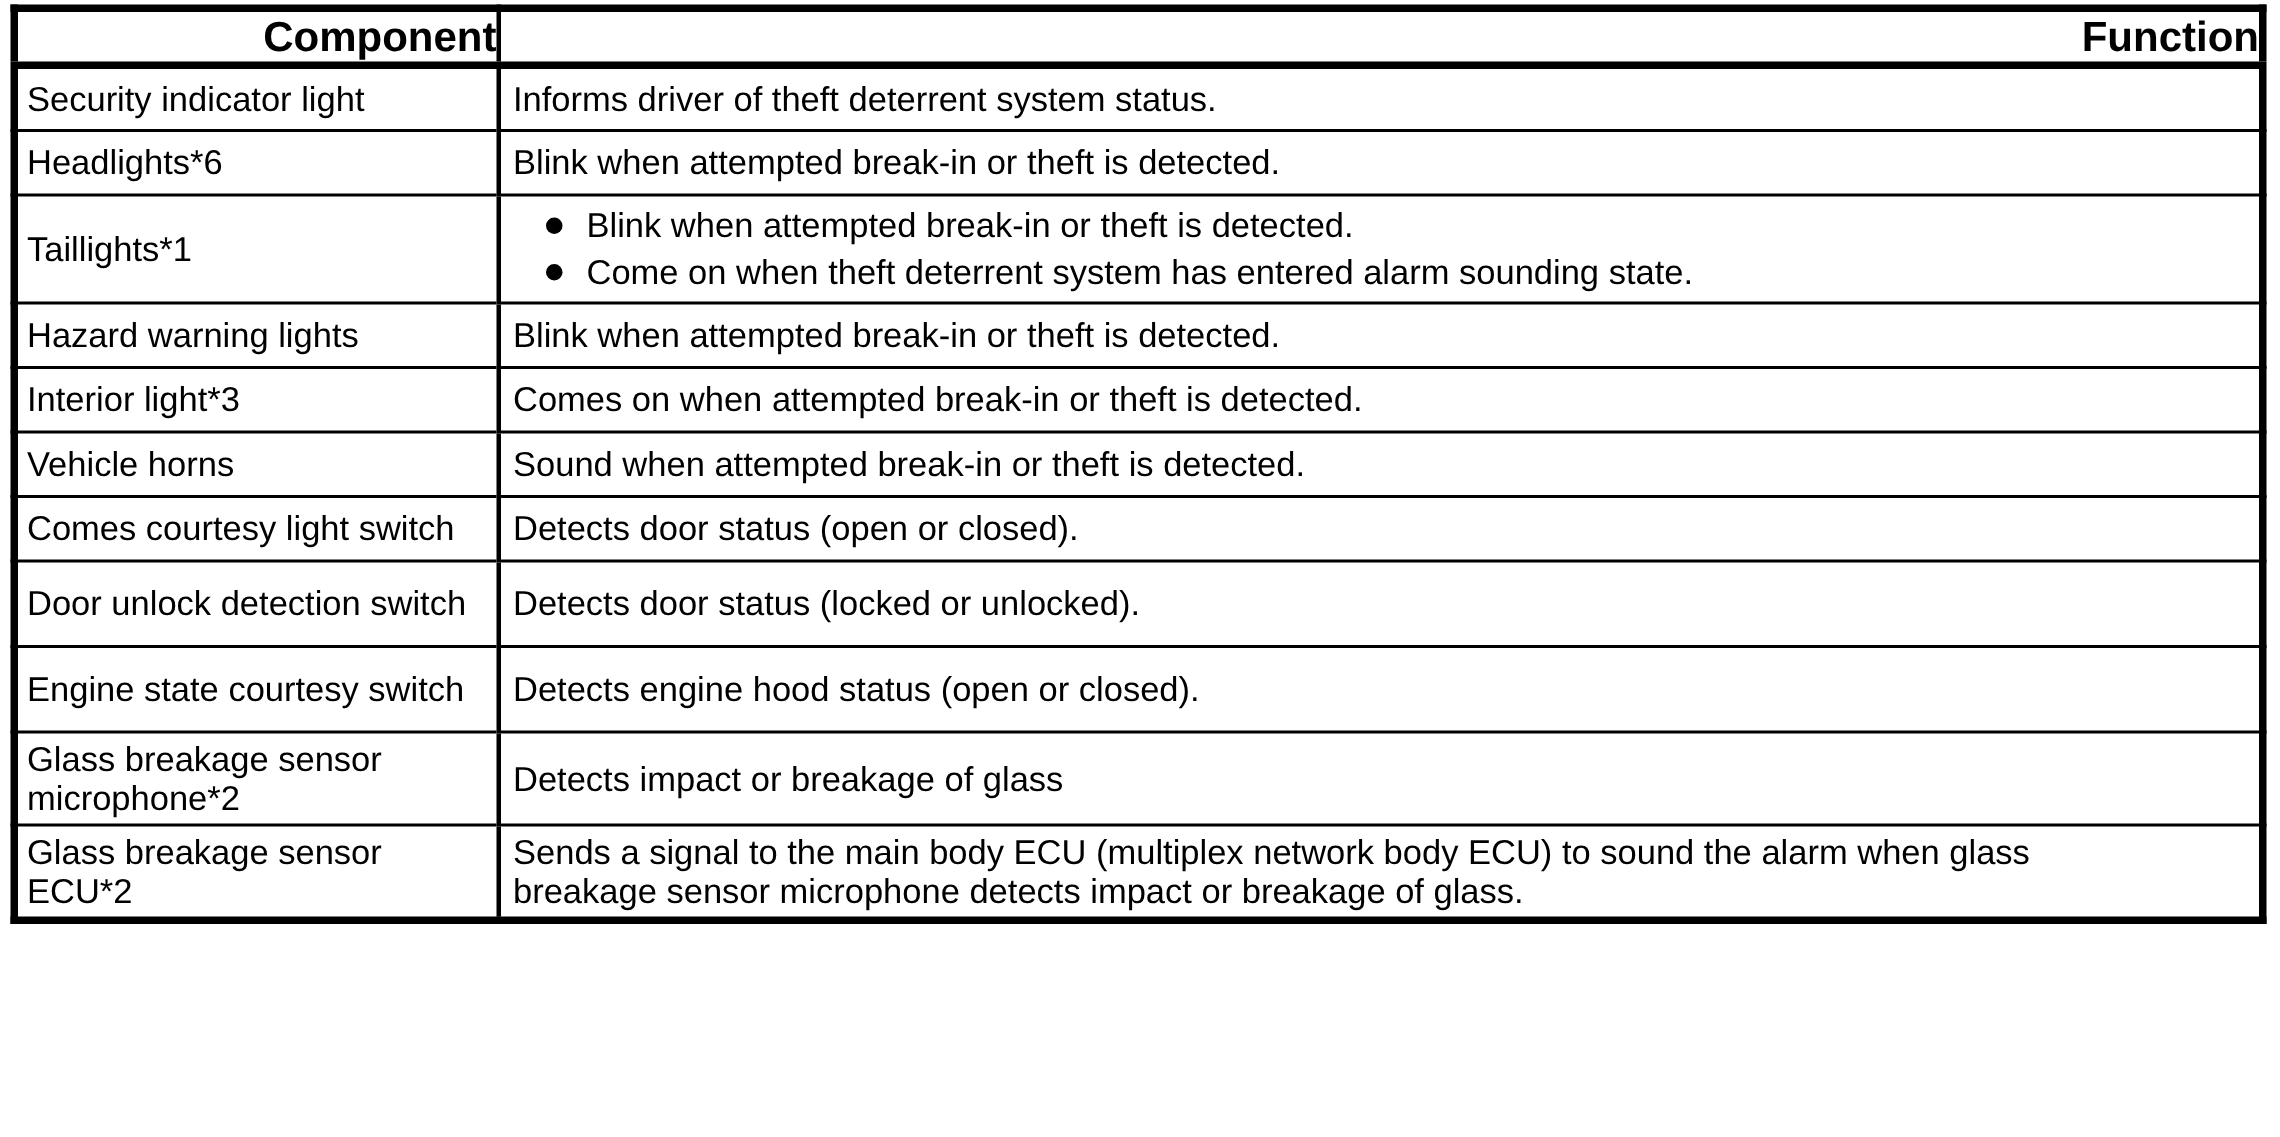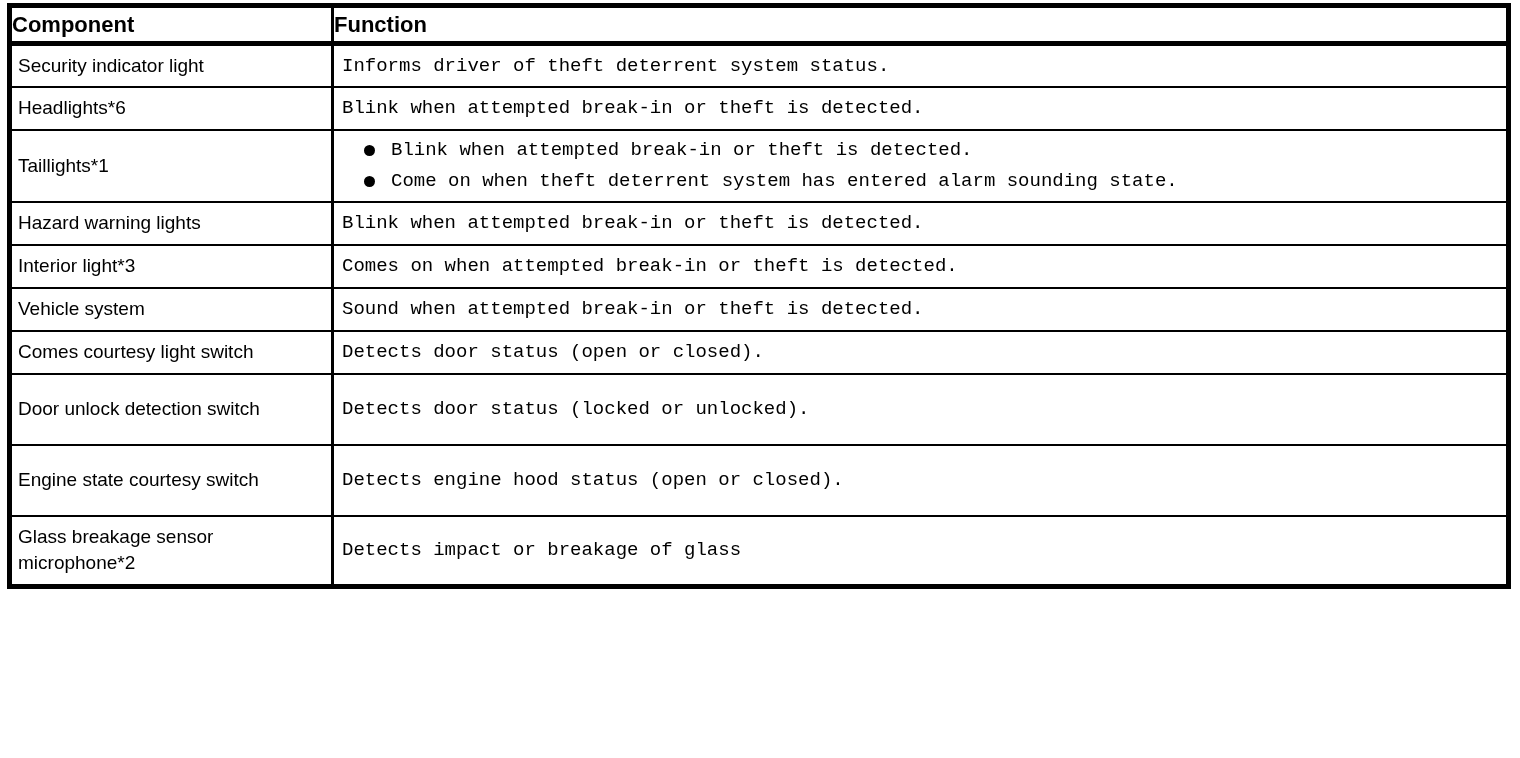--- a/index.html
+++ b/index.html
@@ -27,35 +27,35 @@
     box-sizing: border-box;
     border-top: 2px solid #000;
   }
   th:first-child, td:first-child {
     border-right: 3px solid #000;
   }
   thead th {
     border-top: none;
     border-bottom: 5px solid #000;
     height: 38px;
-    font-size: 22px;
+    font-size: 28px;
     font-weight: bold;
-    text-align: left;
+    text-align: right;
     vertical-align: middle;
     padding: 0;
   }
   td {
-    font-size: 19px;
+    font-size: 23px;
     line-height: 26px;
     vertical-align: middle;
   }
   td.c-cell { padding: 4px 10px 4px 6px; }
-  td.f-cell { padding: 4px 10px 4px 8px; font-family: Liberation Mono, monospace; }
+  td.f-cell { padding: 4px 10px 4px 8px; }
   tr.single td { height: 43px; }
-  tr.tall td   { height: 71px; }
+  tr.tall td   { height: 57px; }
   .f-cell .ftext {
     display: block;
     max-width: 1045px;
   }
   ul.bullets {
     list-style: none;
     margin: 0;
     padding: 0;
   }
   ul.bullets li {
@@ -123,21 +123,21 @@
             <span class="ftext">Blink when attempted break-in or theft is detected.</span>
           </td>
       </tr>
       <tr class="single">
         <td class="c-cell"><span class="ctext">Interior light*3</span></td>
         <td class="f-cell">
             <span class="ftext">Comes on when attempted break-in or theft is detected.</span>
           </td>
       </tr>
       <tr class="single">
-        <td class="c-cell"><span class="ctext">Vehicle system</span></td>
+        <td class="c-cell"><span class="ctext">Vehicle horns</span></td>
         <td class="f-cell">
             <span class="ftext">Sound when attempted break-in or theft is detected.</span>
           </td>
       </tr>
       <tr class="single">
         <td class="c-cell"><span class="ctext">Comes courtesy light switch</span></td>
         <td class="f-cell">
             <span class="ftext">Detects door status (open or closed).</span>
           </td>
       </tr>
@@ -152,15 +152,21 @@
         <td class="f-cell">
             <span class="ftext">Detects engine hood status (open or closed).</span>
           </td>
       </tr>
       <tr class="tall">
         <td class="c-cell"><span class="ctext">Glass breakage sensor microphone*2</span></td>
         <td class="f-cell">
             <span class="ftext">Detects impact or breakage of glass</span>
           </td>
       </tr>
+      <tr class="tall">
+        <td class="c-cell"><span class="ctext">Glass breakage sensor ECU*2</span></td>
+        <td class="f-cell">
+            <span class="ftext">Sends a signal to the main body ECU (multiplex network body ECU) to sound the alarm when glass breakage sensor microphone detects impact or breakage of glass.</span>
+          </td>
+      </tr>
     </tbody>
   </table>
 </div>
 
 </body></html>

